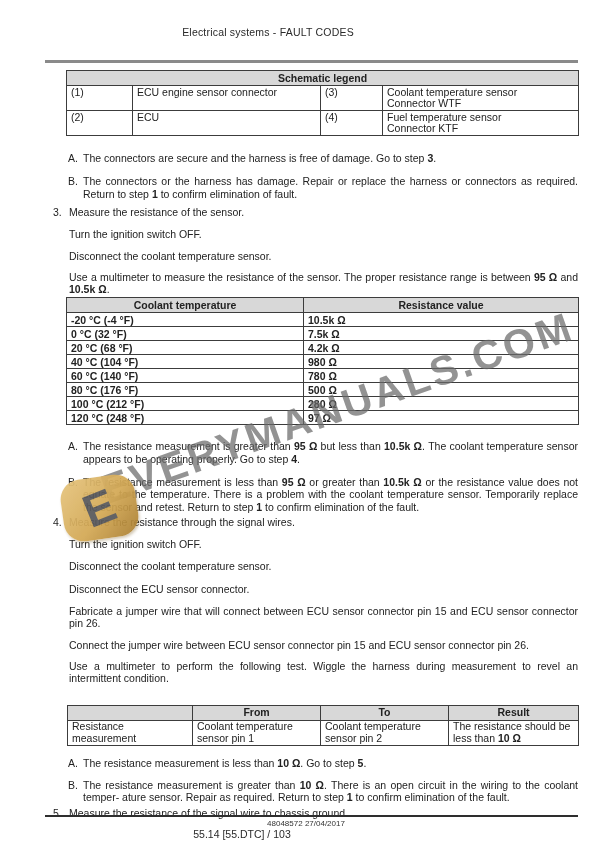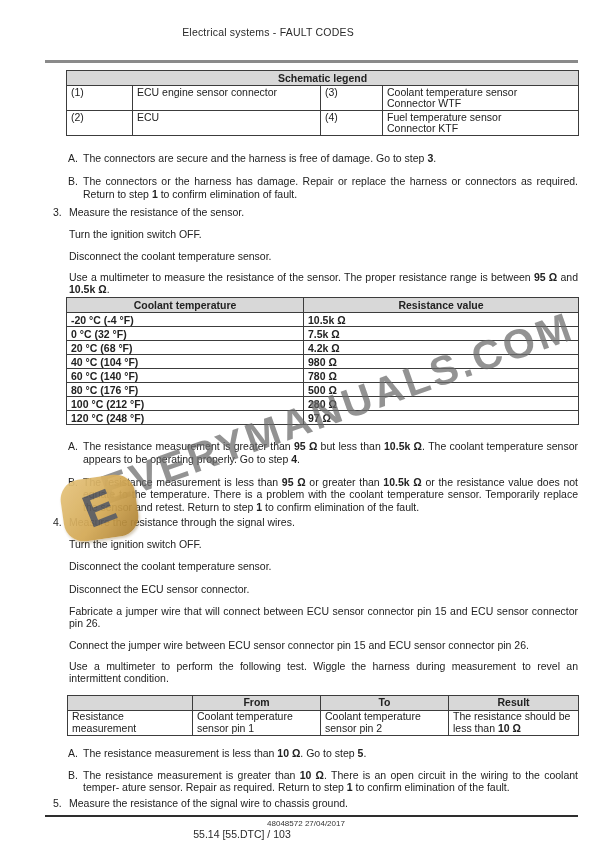--- a/index.html
+++ b/index.html
@@ -25,21 +25,21 @@
   .pre{white-space:pre-line;}
 
   .legend-table{margin-left:13px;width:512px;}
   .legend-table col.c1{width:66px;}  .legend-table col.c2{width:188px;}
   .legend-table col.c3{width:62px;}  .legend-table col.c4{width:196px;}
 
   .coolant-table{margin-top:2px;margin-left:13px;width:512px;}
   .coolant-table col.c1{width:237px;} .coolant-table col.c2{width:275px;}
   .coolant-table td{font-weight:bold;line-height:12px;}
 
-  .measure-table{margin-top:10px;margin-left:14px;width:511px;}
+  .measure-table{margin-top:20px;margin-left:14px;width:511px;}
   .measure-table col.c1{width:125px;} .measure-table col.c2{width:128px;}
   .measure-table col.c3{width:128px;} .measure-table col.c4{width:130px;}
 
   
   .ab-item{display:flex;margin-left:15px;text-align:justify;}
   .ab-label{flex:0 0 15px;}
   .ab-text{flex:1;text-align:justify;}
   .step-item{display:flex;}
   .step-num{flex:0 0 16px;}
   .step-text{flex:1;text-align:justify;}

